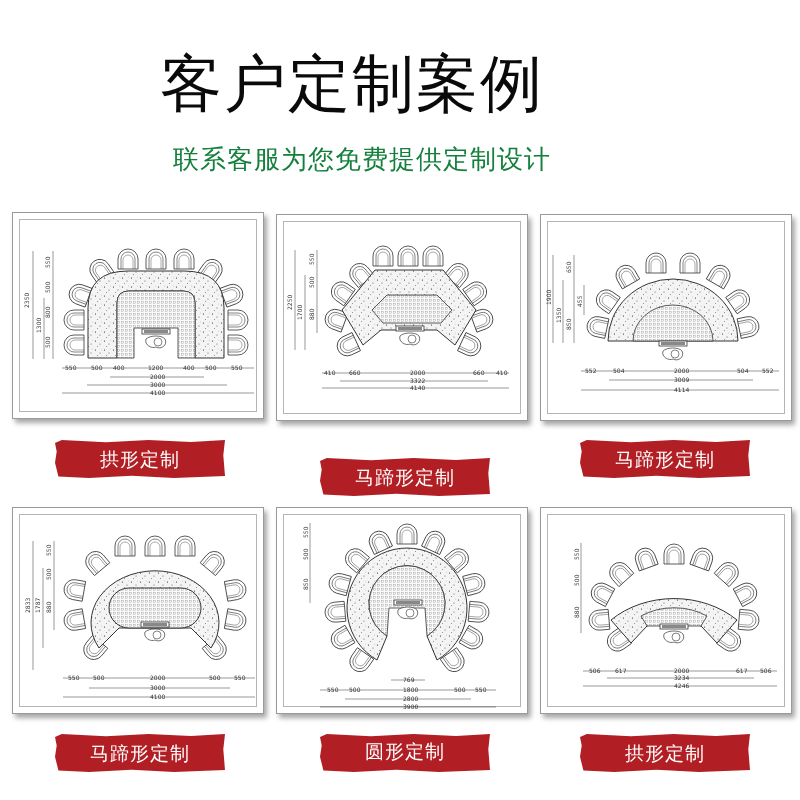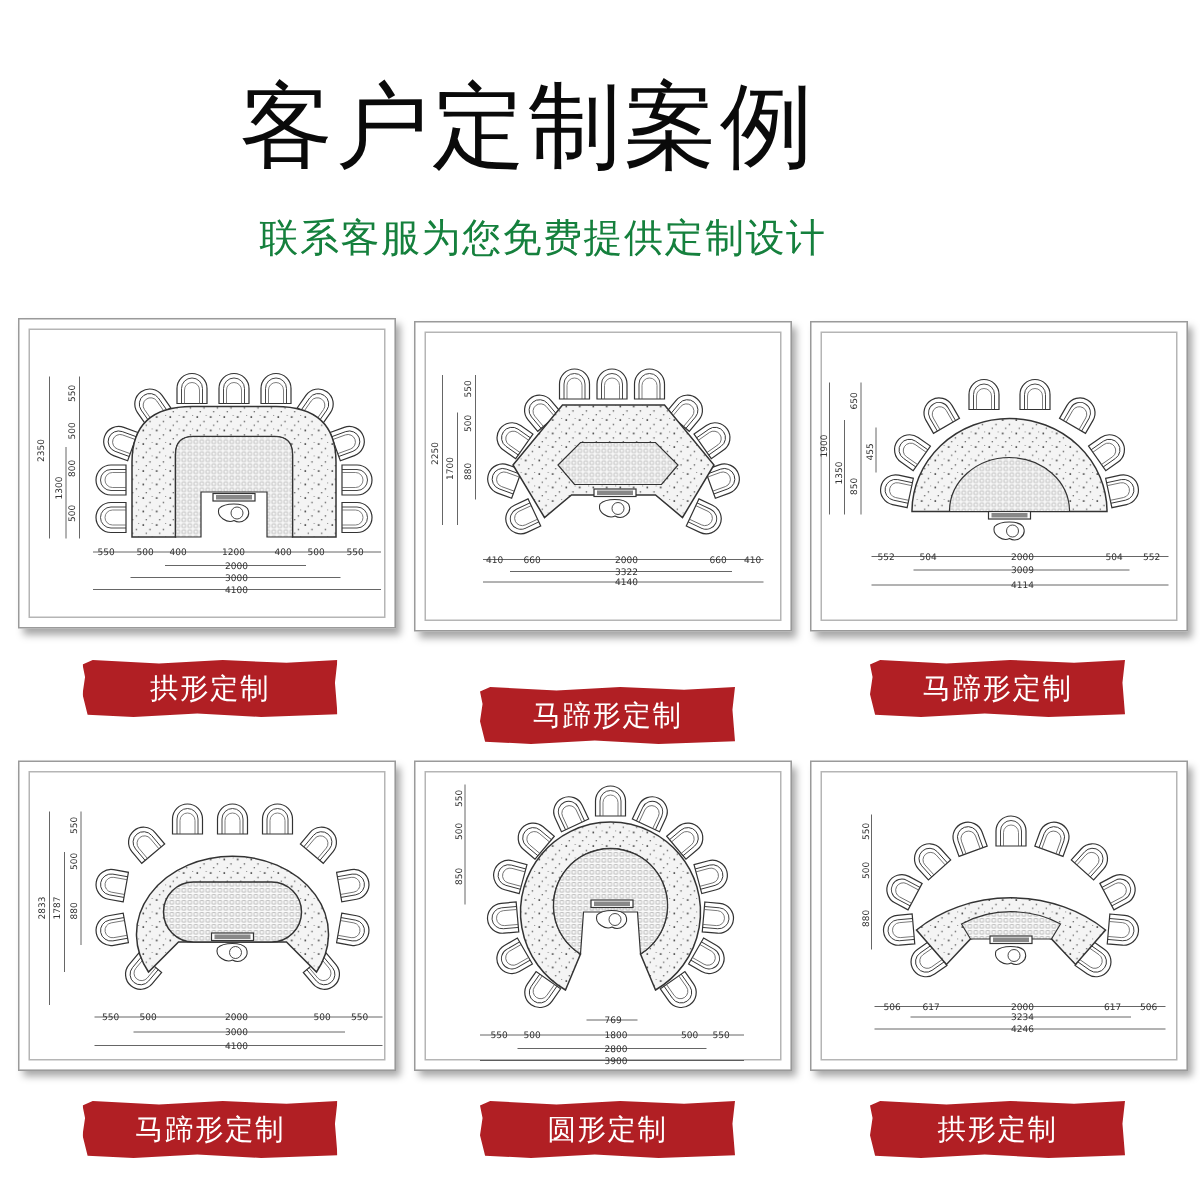--- a/index.html
+++ b/index.html
@@ -249,21 +249,21 @@
     <text class="dim" x="126" y="174">769</text>
     <text class="dim" x="50" y="184">550</text>
       <text class="dim" x="72" y="184">500</text>
       <text class="dim" x="126" y="184">1800</text>
     <text class="dim" x="177" y="184">500</text>
       <text class="dim" x="198" y="184">550</text>
     <text class="dim" x="126" y="193">2800</text>
       <text class="dim" x="126" y="201">3900</text>
   </svg>
 </div>
-<div class="banner" style="left:320px;top:734px;">圆形定制</div>
+<div class="banner" style="left:320px;top:734px;font-family:Liberation Mono, monospace;">圆形定制</div>
 
 <div class="card" style="left:540px;top:507px;">
   <svg width="250" height="205" viewBox="0 0 250 205">
     <g>
       <use href="#chair" x="133" y="48"></use>
       <use href="#chair" transform="translate(105,52) rotate(-20)"></use>
         <use href="#chair" transform="translate(161,52) rotate(20)"></use>
       <use href="#chair" transform="translate(80,66) rotate(-42)"></use>
         <use href="#chair" transform="translate(186,66) rotate(42)"></use>
       <use href="#chair" transform="translate(62,86) rotate(-62)"></use>

